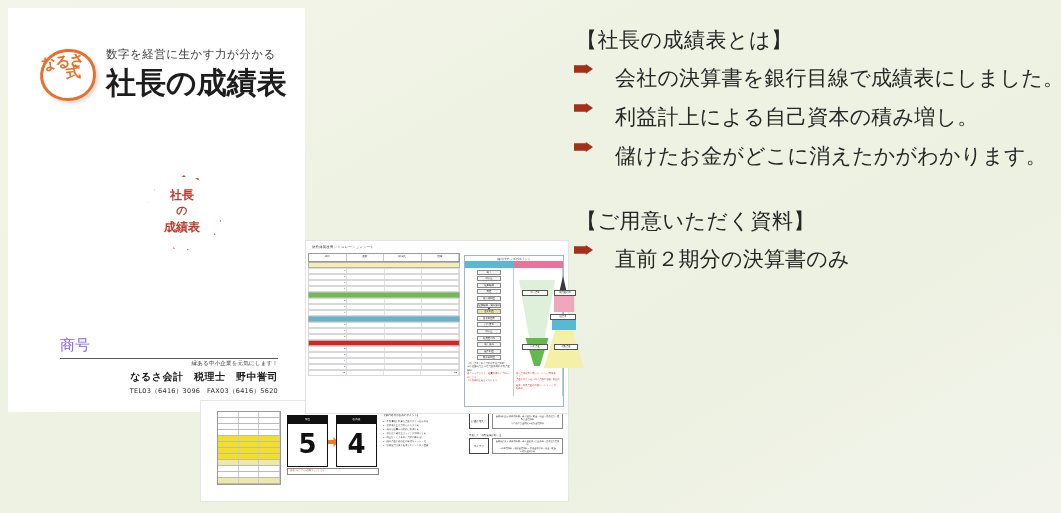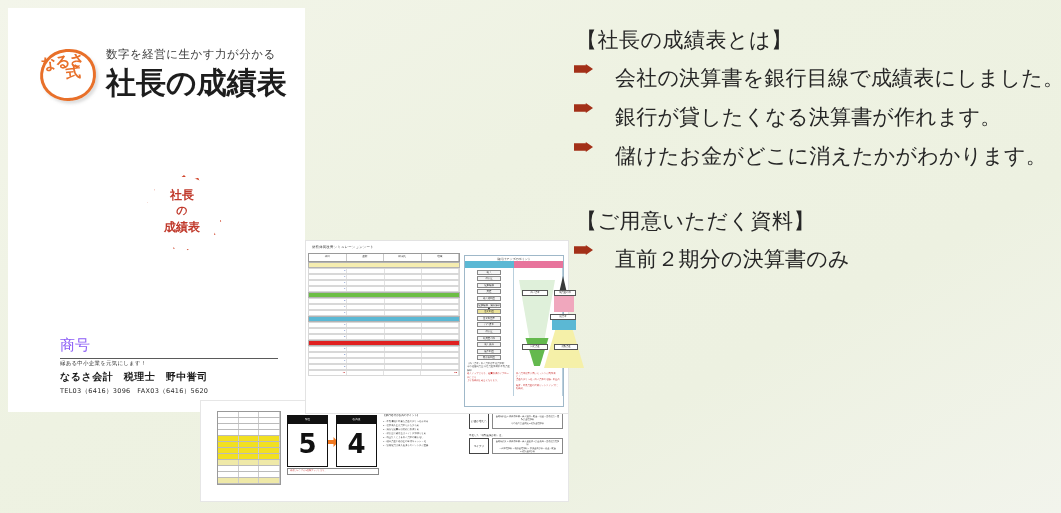--- a/index.html
+++ b/index.html
@@ -63,21 +63,21 @@
   .seal .inner .s2{font-size:11px;}
 
   
   .shogo{position:absolute;left:52px;top:328px;width:218px;}
   .shogo .label{
     font-size:15px;color:#8b5cf6;font-family:"DejaVu Sans",sans-serif;
     padding-bottom:3px;
   }
   .shogo .rule{height:1px;background:#5a5a5a;width:218px;}
 
-  .firm{position:absolute;left:52px;top:352px;width:218px;text-align:left;}
+  .firm{position:absolute;left:52px;top:352px;width:218px;text-align:right;}
   .firm .tag{font-size:5.5px;color:#303030;font-family:"DejaVu Sans",sans-serif;letter-spacing:.2px;}
   .firm .name{font-size:10px;color:#1a1a1a;font-weight:bold;font-family:"DejaVu Sans",sans-serif;margin-top:3px;letter-spacing:.5px;}
   .firm .tel{font-size:6.5px;color:#2b2b2b;font-family:"DejaVu Sans",sans-serif;margin-top:3px;letter-spacing:.3px;}
 
   
   .doc-top{
     position:absolute;left:305px;top:240px;width:262px;height:172px;
     background:#ffffff;border:1px solid #e3e3e3;
   }
   .doc-bot{
@@ -513,21 +513,21 @@
   <div class="right">
 
     <div class="sect-head">【社長の成績表とは】</div>
 
     <div class="bullet-row">
       <div class="bullet"></div>
       <div class="bullet-txt">会社の決算書を銀行目線で成績表にしました。</div>
     </div>
     <div class="bullet-row">
       <div class="bullet"></div>
-      <div class="bullet-txt">銀行が貸したくなる決算書が作れます。</div>
+      <div class="bullet-txt">利益計上による自己資本の積み増し。</div>
     </div>
     <div class="bullet-row">
       <div class="bullet"></div>
       <div class="bullet-txt">儲けたお金がどこに消えたかがわかります。</div>
     </div>
 
     <div class="gap"></div>
 
     <div class="sect-head">【ご用意いただく資料】</div>
 

